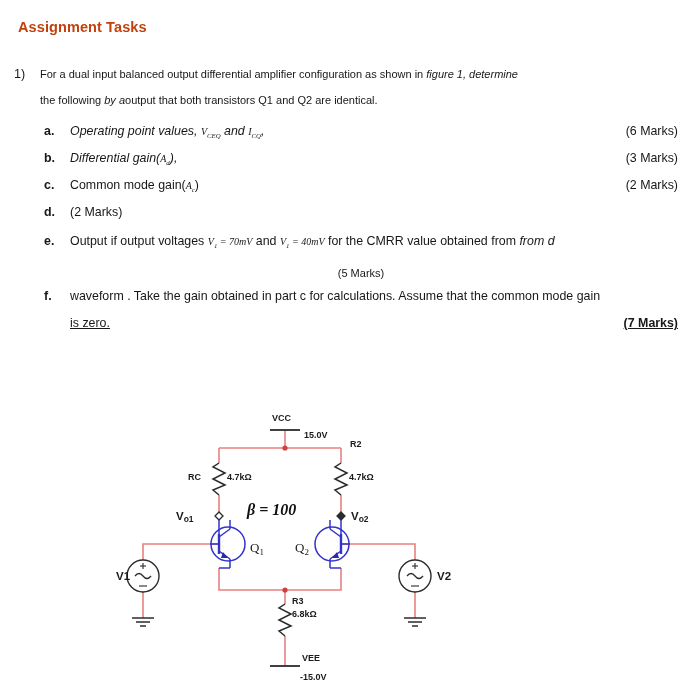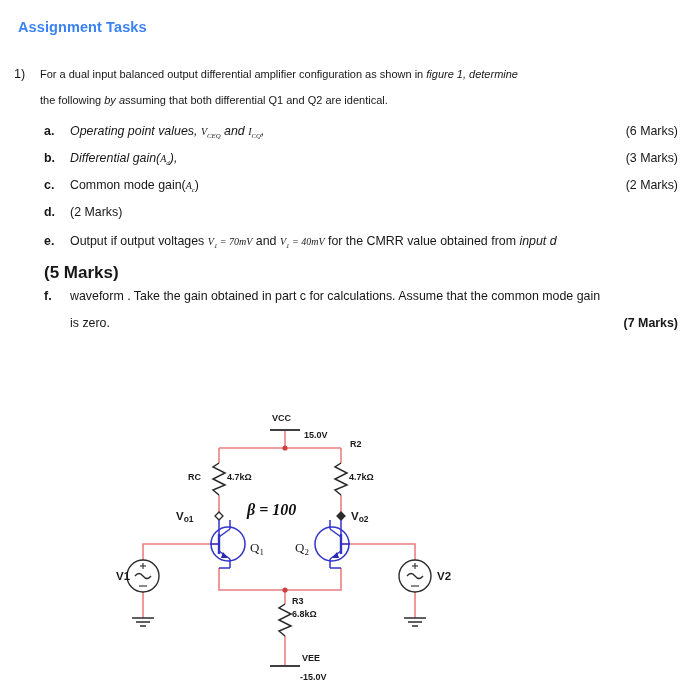--- a/index.html
+++ b/index.html
@@ -20,21 +20,21 @@
     inset: 0;
   }
 
   
   .title {
     position: absolute;
     left: 18px;
     top: 19px;
     font-size: 14.5px;
     font-weight: bold;
-    color: #3b82f6;
+    color: #c2410c;
     letter-spacing: .1px;
   }
 
   
   .q-block {
     position: absolute;
     left: 14px;
     top: 61px;
     width: 672px;
   }
@@ -96,23 +96,23 @@
 
   
   .item-e {
     position: absolute;
     left: 44px;
     top: 228px;
     width: 642px;
   }
   .item-e .row1 { display: flex; align-items: flex-start; }
   .item-e .marks-line {
-    text-align: left;
-    font-size: 17px;
-    font-weight: bold;
+    text-align: center;
+    font-size: 11px;
+    font-weight: normal;
     line-height: 28px;
     padding-right: 8px;
   }
 
   
   .item-f {
     position: absolute;
     left: 44px;
     top: 283px;
     width: 642px;
@@ -121,20 +121,21 @@
   }
   .item-f .body {
     flex: 1 1 auto;
     font-size: 12.4px;
     line-height: 27px;
   }
   .f-last {
     display: flex;
     justify-content: space-between;
     align-items: baseline;
+    text-decoration: underline;
   }
   .f-marks { font-weight: bold; padding-right: 8px; }
 
   
   .circuit {
     position: absolute;
     left: 110px;
     top: 408px;
     width: 480px;
     height: 280px;
@@ -172,21 +173,21 @@
 
   <div class="title">Assignment Tasks</div>
 
   <div class="q-block">
     <div class="q-row">
       <div class="q-num">1)</div>
       <div class="q-text"><span>For a dual input balanced output differential amplifier configuration as shown in </span><span class="ital">figure 1, determine</span></div>
     </div>
     <div class="q-row">
       <div class="q-num"></div>
-      <div class="q-text l2"><span>the following </span><span class="ital">by a</span><span>ssuming that both differential Q1 and Q2 are identical.</span></div>
+      <div class="q-text l2"><span>the following </span><span class="ital">by a</span><span>output that both transistors Q1 and Q2 are identical.</span></div>
     </div>
   </div>
 
   <div class="items">
 
     <div class="item">
       <div class="item-letter">a.</div>
       <div class="item-body"><span class="ital">Operating point values, </span><span class="mth"><span>V</span><sub>CEQ</sub></span><span class="ital"> and </span><span class="mth"><span>I</span><sub>CQ</sub></span><span class="ital">,</span></div>
       <div class="item-marks">(6 Marks)</div>
     </div>
@@ -206,21 +207,21 @@
     <div class="item">
       <div class="item-letter">d.</div>
       <div class="item-marks">(2 Marks)</div>
     </div>
 
   </div>
 
   <div class="item-e">
     <div class="row1">
       <div class="item-letter">e.</div>
-      <div class="item-body"><span>Output if output voltages  </span><span class="mth"><span>V</span><sub>1</sub></span><span class="mth"> = 70mV</span><span> and </span><span class="mth"><span>V</span><sub>1</sub></span><span class="mth"> = 40mV</span><span>  for the CMRR value obtained from </span><span class="ital">input d</span></div>
+      <div class="item-body"><span>Output if output voltages  </span><span class="mth"><span>V</span><sub>1</sub></span><span class="mth"> = 70mV</span><span> and </span><span class="mth"><span>V</span><sub>1</sub></span><span class="mth"> = 40mV</span><span>  for the CMRR value obtained from </span><span class="ital">from d</span></div>
     </div>
     <div class="marks-line">(5 Marks)</div>
   </div>
 
   <div class="item-f">
     <div class="item-letter">f.</div>
     <div class="body">
       <div>waveform . Take the gain obtained in part c for calculations. Assume that the common mode gain</div>
       <div class="f-last">
         <span>is zero.</span>

